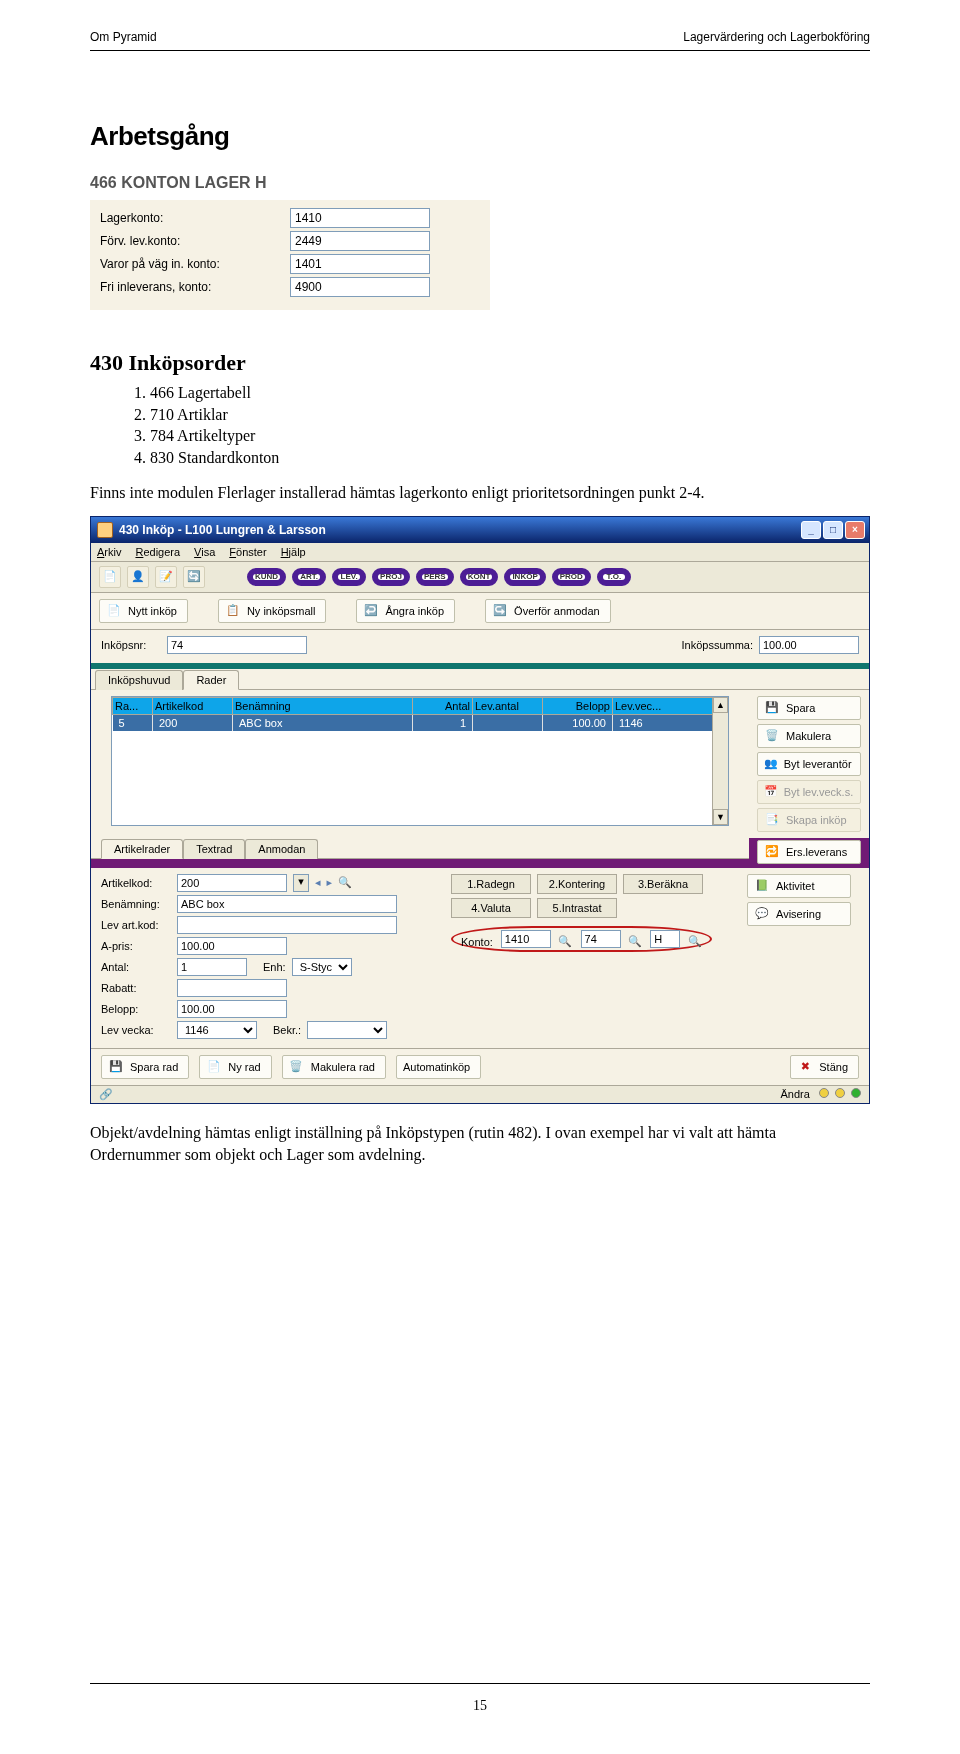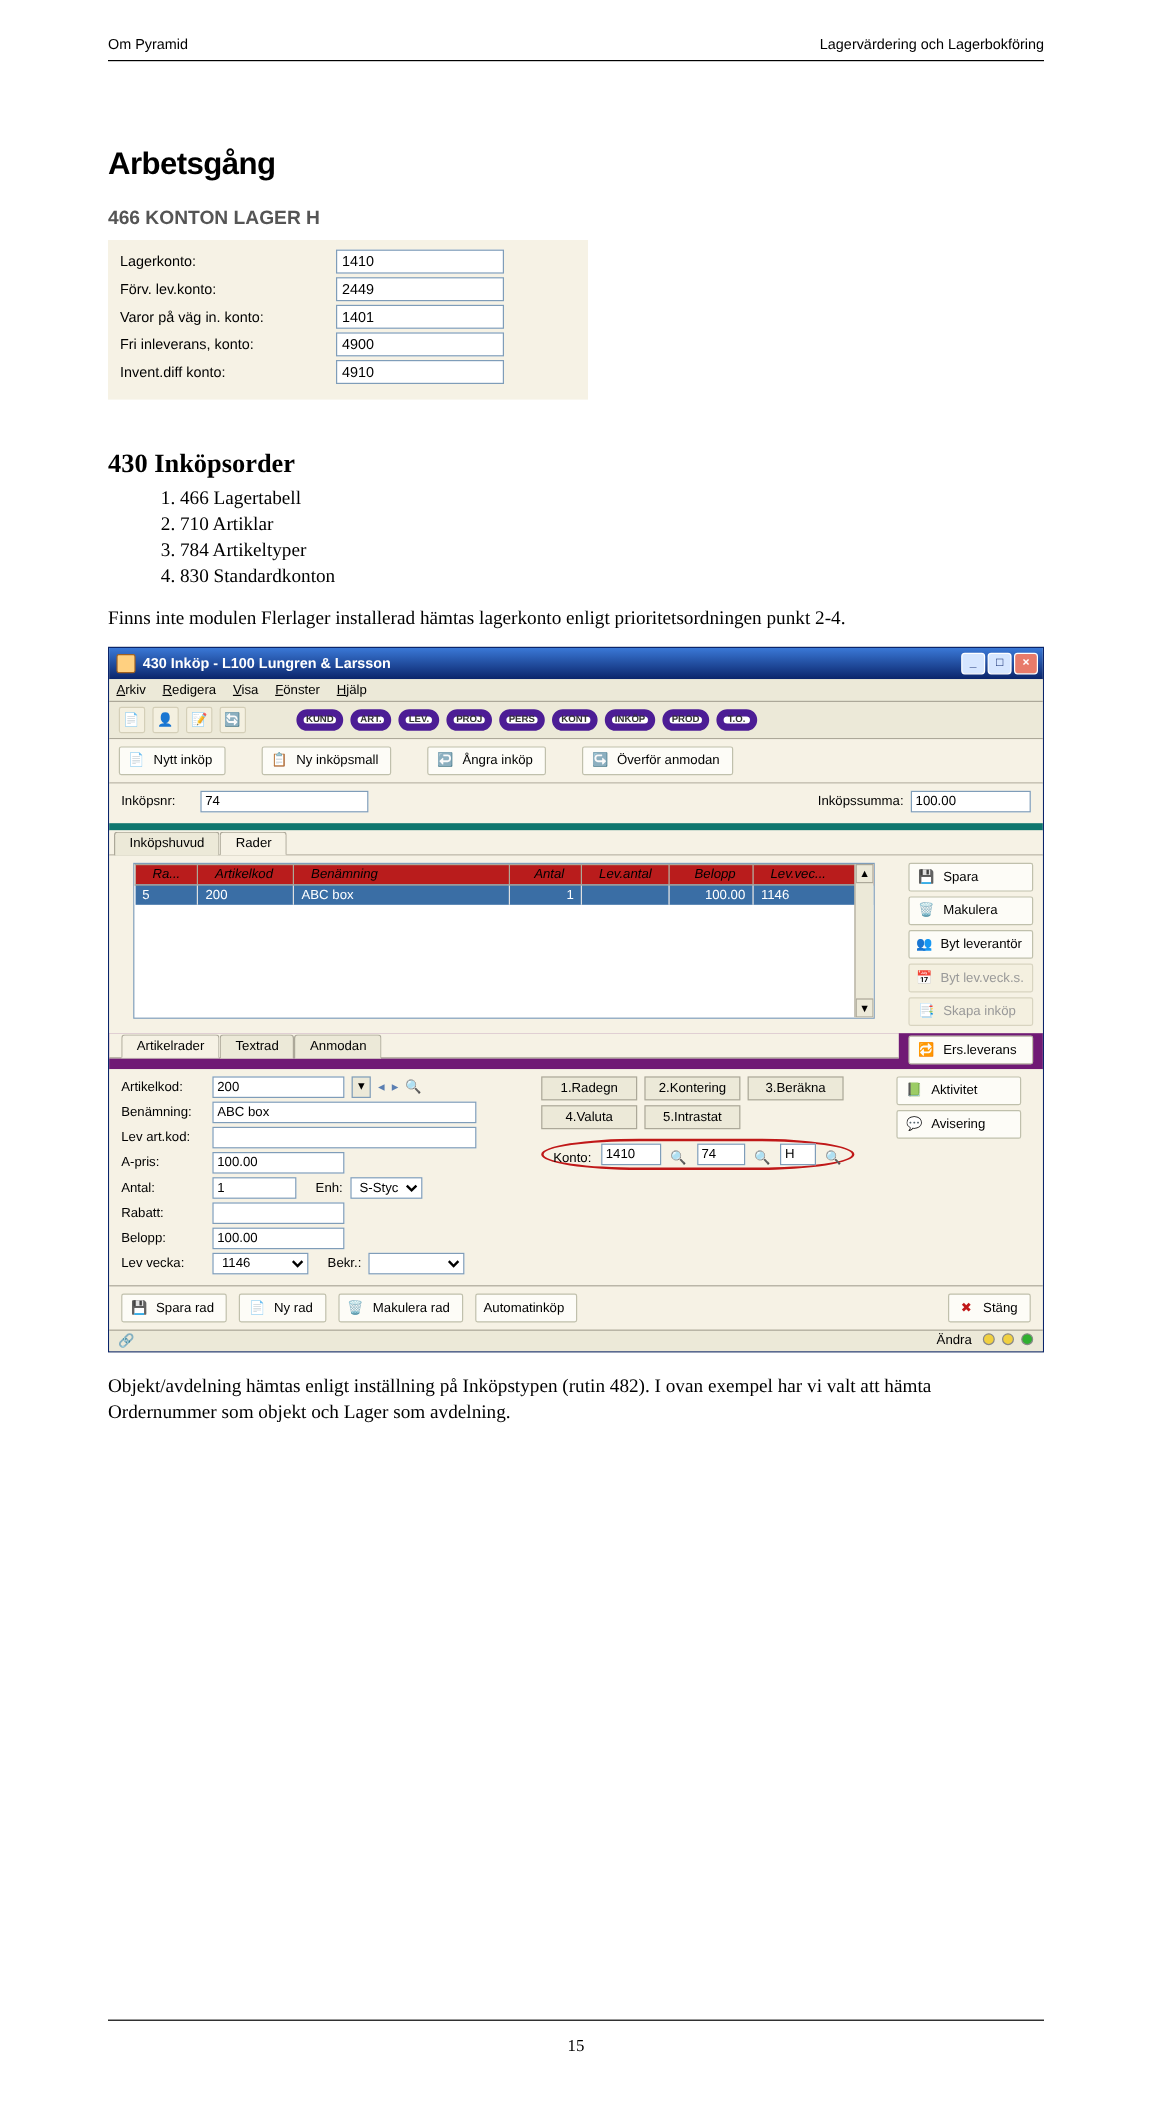--- a/index.html
+++ b/index.html
@@ -41,21 +41,21 @@
     width: 400px;
     background: #f6f2e5;
     border: 0px solid #ccc;
     padding: 8px 10px 10px 10px;
     font-size: 12px;
     font-family: Tahoma, Arial, sans-serif;
   }
   .konton-row {
     display: flex;
     align-items: center;
-    gap: 0;
+    gap: 10px;
     margin-bottom: 3px;
   }
   .konton-row .kl { width: 180px; }
   .konton-row input {
     width: 140px;
     height: 20px;
     font-size: 12px;
     padding: 1px 4px;
     border: 1px solid #7f9db9;
     background: #fff;
@@ -187,24 +187,23 @@
     border-bottom: 1px solid #f6f2e5;
     z-index: 1;
   }
   .grid {
     width: 100%;
     border-collapse: collapse;
     background: #fff;
     font-size: 11px;
   }
   .grid th {
-    background: #b91c1c; border: 1px solid #aca899;
-    padding: 2px 14px; text-align: left; font-weight: normal;
+    background: #0ea5e9; border: 1px solid #aca899;
+    padding: 2px 2px; text-align: left; font-weight: normal;
     font-size: 11px;
-    font-style: italic;
   }
   .grid td {
     border-right: 1px solid #e0e0e0;
     padding: 2px 6px;
     background: #3a6ea5; color: #fff;
   }
   .grid-wrap { border: 1px solid #7f9db9; height: 130px; overflow: hidden; margin: 0 10px; background:#fff;}
   .two-col {
     display: flex; gap: 0px;
     padding: 6px 10px;
@@ -277,24 +276,20 @@
       <span class="kl">Förv. lev.konto:</span>
       <input value="2449" style="">
     </div>
     <div class="konton-row">
       <span class="kl">Varor på väg in. konto:</span>
       <input value="1401" style="">
     </div>
     <div class="konton-row">
       <span class="kl">Fri inleverans, konto:</span>
       <input value="4900" style="">
-    </div>
-    <div class="konton-row">
-      <span class="kl">Invent.diff konto:</span>
-      <input value="4910" style="">
     </div>
   </div>
 
   <h2 class="sub-title">430 Inköpsorder</h2>
   <ol class="prio-list">
     <li>466 Lagertabell</li>
     <li>710 Artiklar</li>
     <li>784 Artikeltyper</li>
     <li>830 Standardkonton</li>
   </ol>

